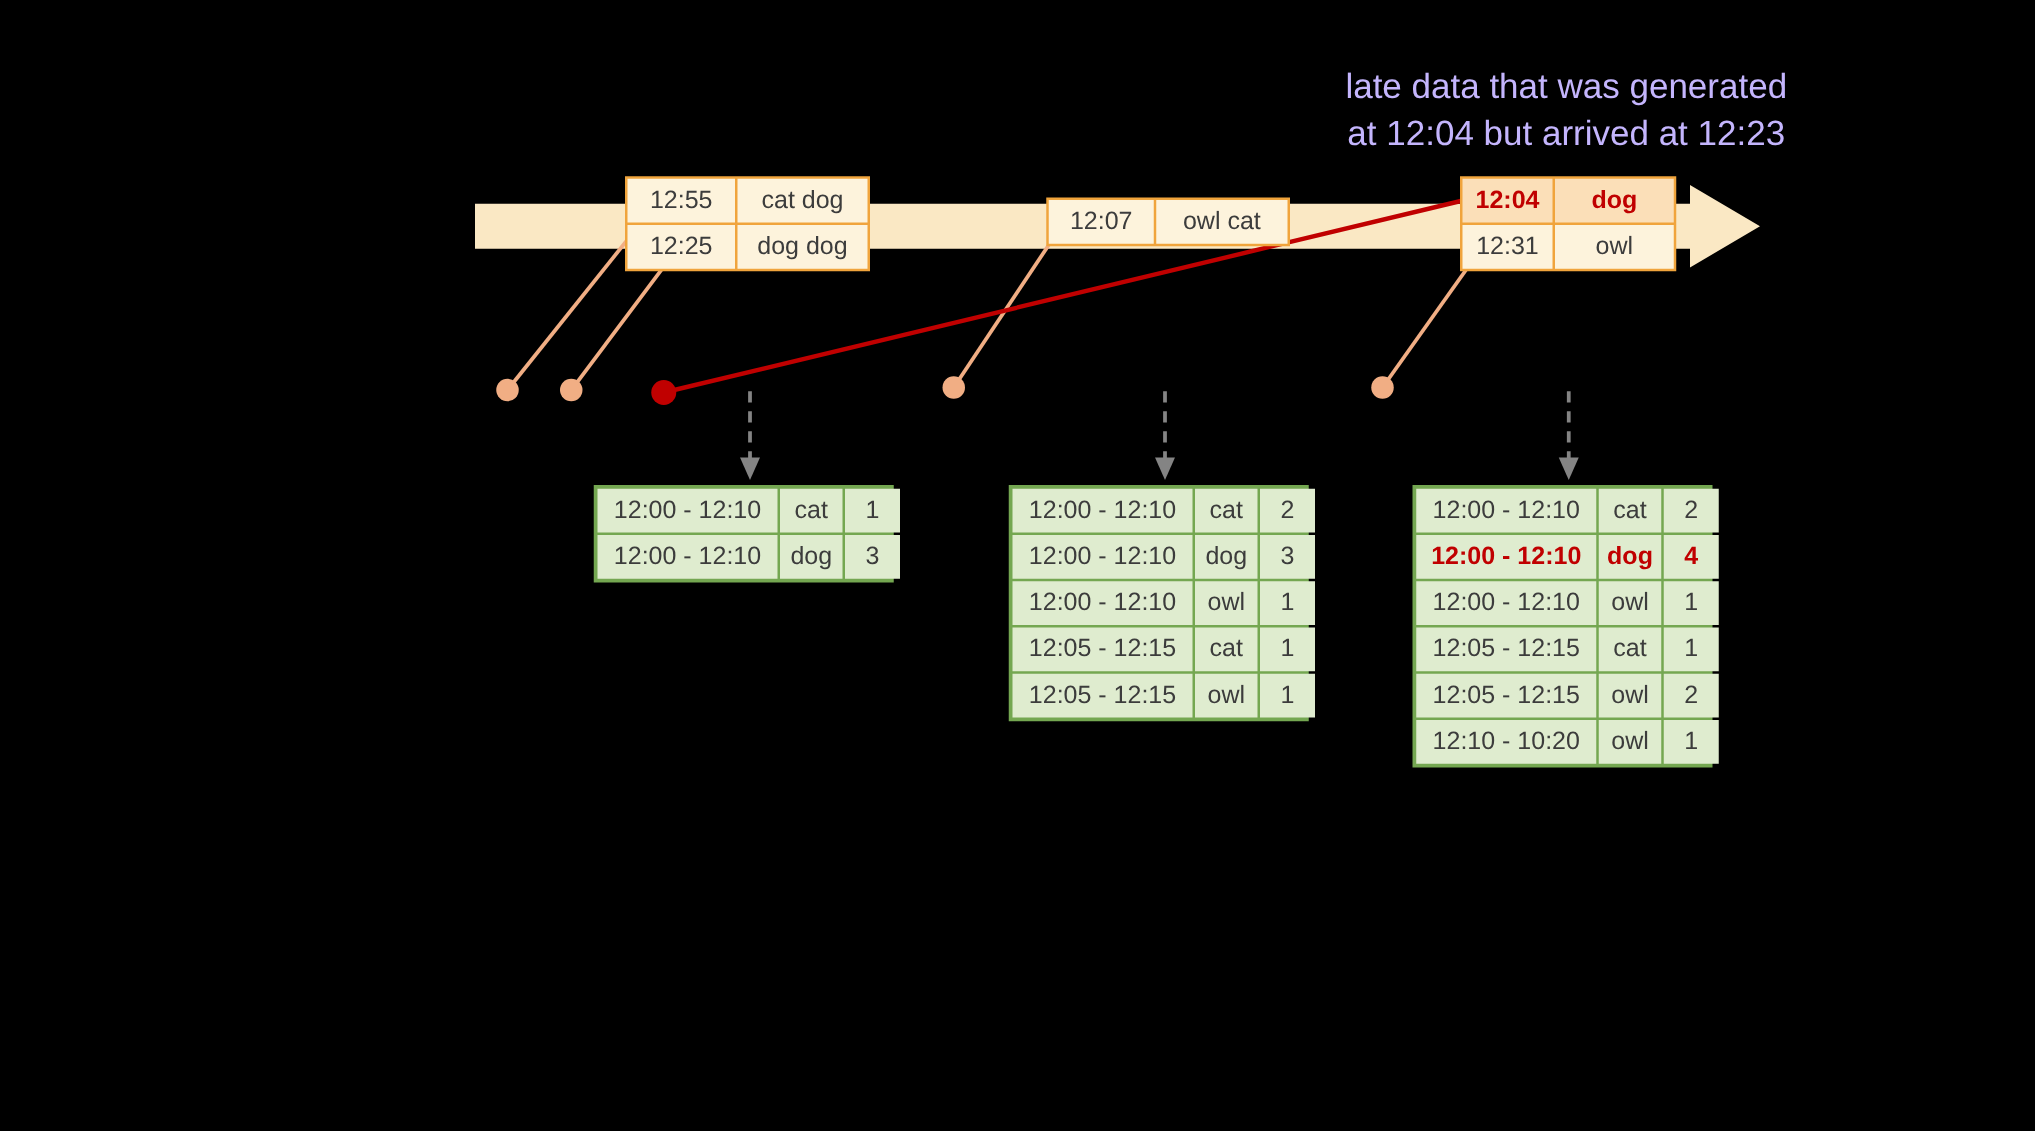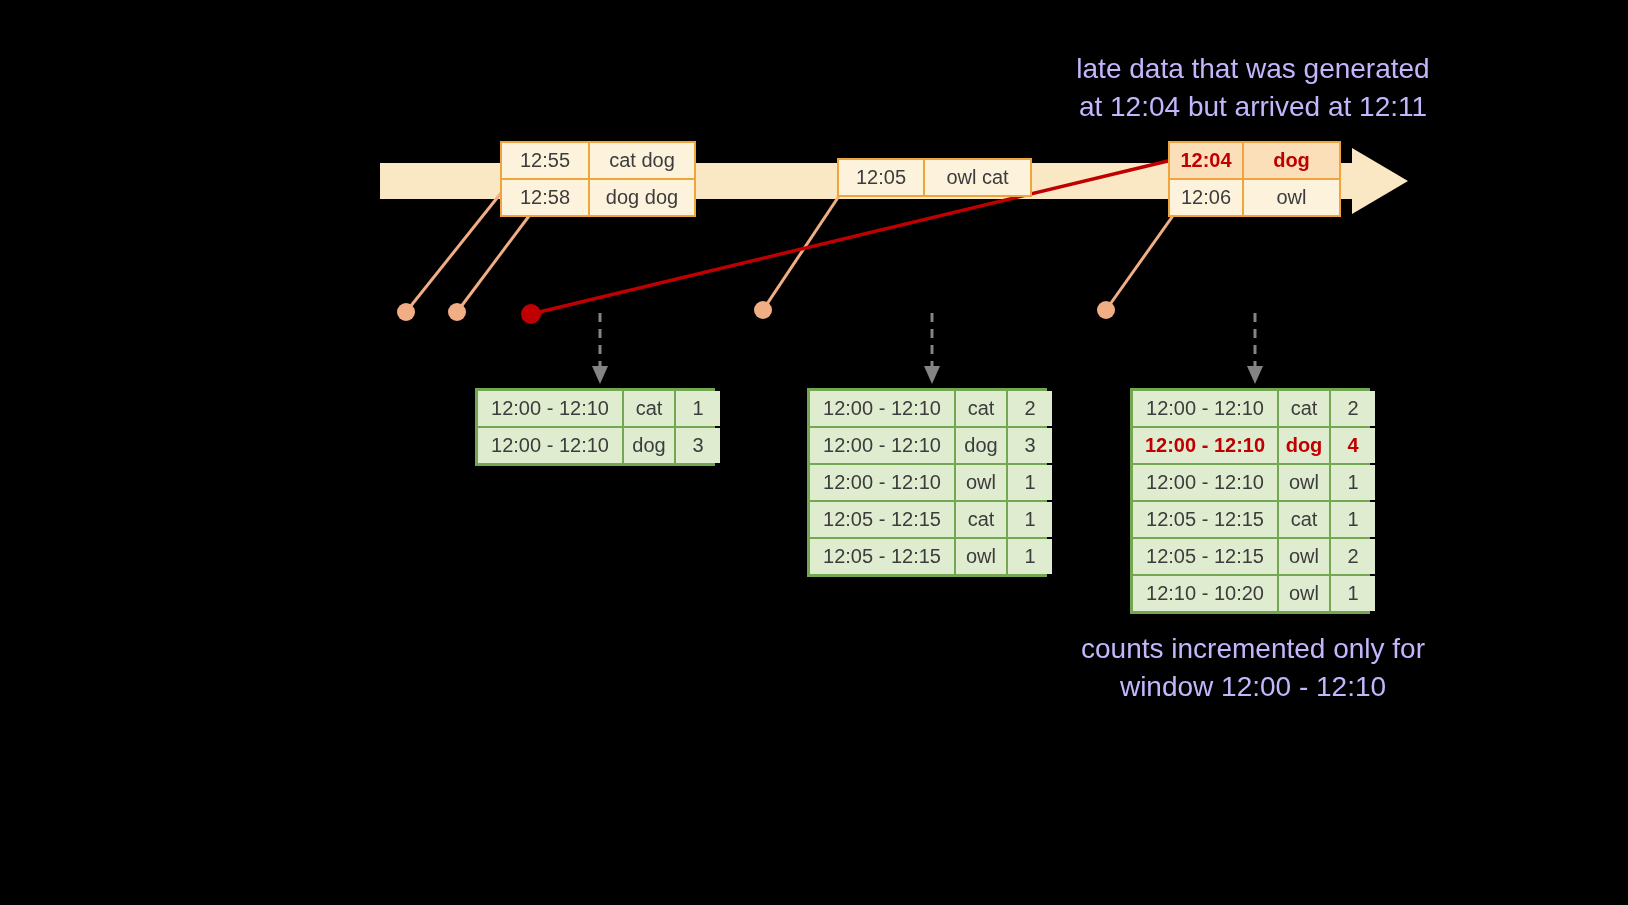--- a/index.html
+++ b/index.html
@@ -101,39 +101,39 @@
       <polygon points="924,366 940,366 932,384" fill="#848484"></polygon>
     </g>
     <g>
       <line x1="1255" y1="313" x2="1255" y2="367" stroke="#848484" stroke-width="3" stroke-dasharray="9 7"></line>
       <polygon points="1247,366 1263,366 1255,384" fill="#848484"></polygon>
     </g>
   </svg>
 
   <div class="note" style="left:1030px; top:50px;">
     <div>late data that was generated</div>
-    <div>at 12:04 but arrived at 12:11</div>
+    <div>at 12:04 but arrived at 12:23</div>
   </div>
 
   <div class="etable" style="left:500px; top:141px; grid-template-columns:86px 104px;">
     <div class="ecell">12:55</div>
     <div class="ecell">cat dog</div>
-    <div class="ecell">12:58</div>
+    <div class="ecell">12:25</div>
     <div class="ecell">dog dog</div>
   </div>
 
   <div class="etable" style="left:837px; top:158px; grid-template-columns:84px 105px;">
-    <div class="ecell">12:05</div>
+    <div class="ecell">12:07</div>
     <div class="ecell">owl cat</div>
   </div>
 
   <div class="etable" style="left:1168px; top:141px; grid-template-columns:72px 95px;text-align:right;">
     <div class="ecell late">12:04</div>
     <div class="ecell late">dog</div>
-    <div class="ecell">12:06</div>
+    <div class="ecell">12:31</div>
     <div class="ecell">owl</div>
   </div>
 
   <div class="gtable" style="left:475px; top:388px;">
     <div class="gcell">12:00 - 12:10</div>
     <div class="gcell">cat</div>
     <div class="gcell">1</div>
     <div class="gcell">12:00 - 12:10</div>
     <div class="gcell">dog</div>
     <div class="gcell">3</div>
@@ -171,18 +171,14 @@
     <div class="gcell">cat</div>
     <div class="gcell">1</div>
     <div class="gcell">12:05 - 12:15</div>
     <div class="gcell">owl</div>
     <div class="gcell">2</div>
     <div class="gcell">12:10 - 10:20</div>
     <div class="gcell">owl</div>
     <div class="gcell">1</div>
   </div>
 
-  <div class="note" style="left:1030px; top:630px;">
-    <div>counts incremented only for</div>
-    <div>window 12:00 - 12:10</div>
-  </div>
 
 </div>
 
 </body></html>

